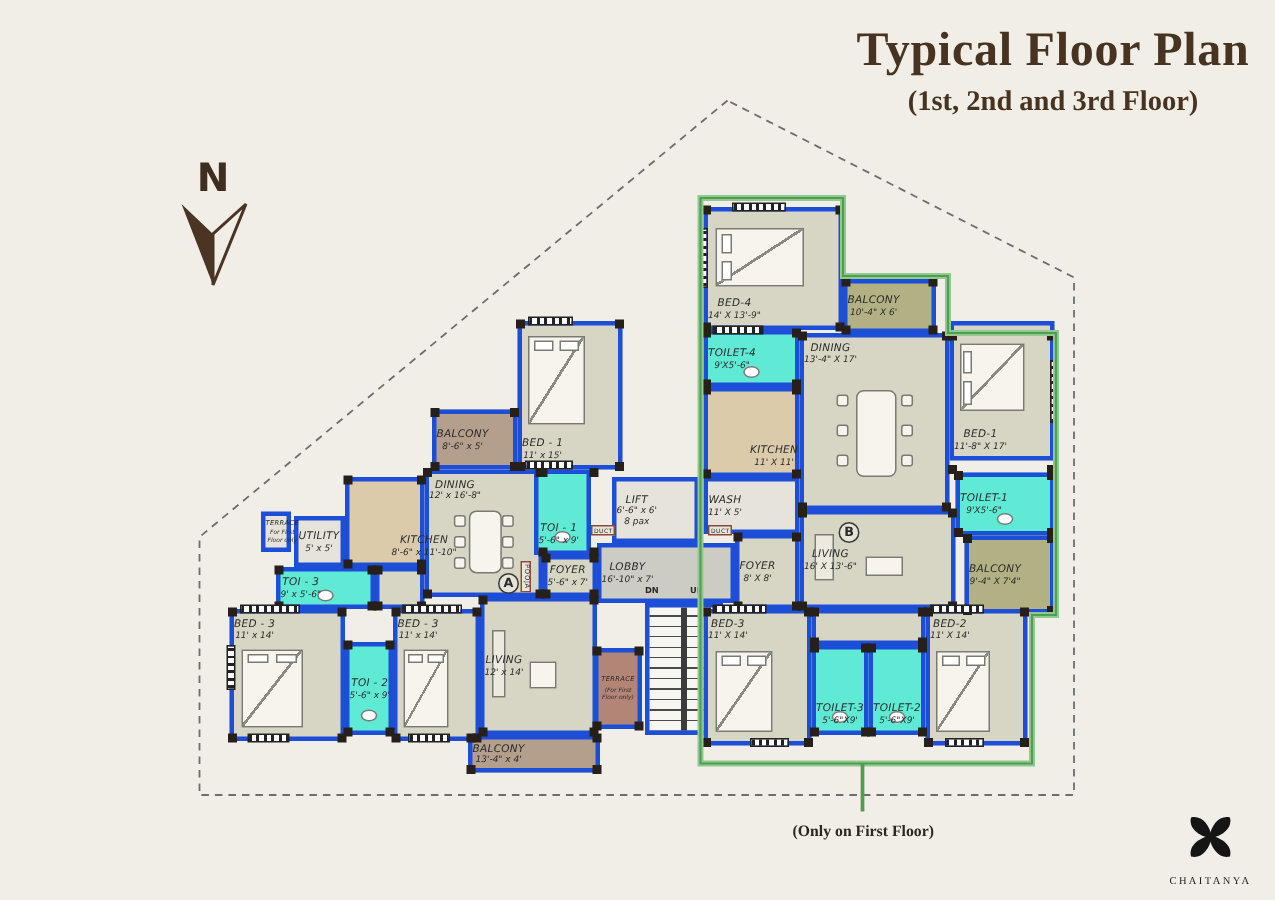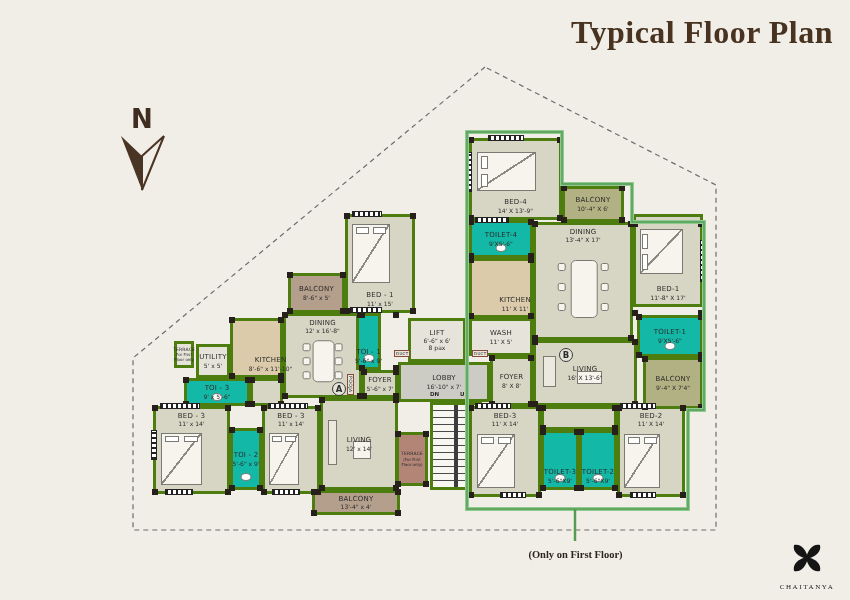--- a/index.html
+++ b/index.html
@@ -14,27 +14,27 @@
   #north{position:absolute;left:110px;top:106px;width:64px;text-align:center;z-index:7;}
   #north .n{font:bold 26px "DejaVu Sans",sans-serif;color:#3f2e1f;line-height:1;}
   #legend{position:absolute;left:488px;top:547px;width:175px;text-align:center;z-index:7;}
   #legend-1{font-family:"Liberation Serif",serif;font-weight:bold;font-size:11.5px;color:#2c261f;}
   #legend-2{font-family:"Liberation Serif",serif;font-weight:bold;font-size:10.5px;color:#2c261f;margin-top:2px;}
   #brand{position:absolute;left:773px;top:538px;width:68px;text-align:center;z-index:7;}
   #brand-name{font-family:"Liberation Serif",serif;font-size:7px;letter-spacing:1.6px;
               color:#1c1c1c;margin-top:1px;}
   
   #plan{position:absolute;left:0;top:0;width:850px;height:600px;}
-  .room{position:absolute;box-sizing:border-box;border:3px solid #4d7c0f;z-index:1;
-        display:flex;align-items:center;justify-content:center;}
+  .room{position:absolute;box-sizing:border-box;border:3px solid #1d4ed8;z-index:1;
+        display:flex;align-items:center;font-style:italic;}
   .room.lp-top{align-items:flex-start;padding-top:3px;}
   .room.lp-bottom{align-items:flex-end;padding-bottom:3px;}
   .f-room{background:#d7d6c5;}
   .f-kitchen{background:#dbcbab;padding-left:28px;}
-  .f-toilet{background:#14b8a6;}
+  .f-toilet{background:#5eead4;}
   .f-balc-olive{background:#b2b183;}
   .f-balc-brown{background:#b49e8c;}
   .f-terrace{background:#b38577;}
   .f-lobby{background:#ccccc5;}
   .f-light{background:#e6e4da;}
   .f-stairs{background:
       linear-gradient(90deg, transparent 0 46%, #3c3c3c 46% 54%, transparent 54%),
       repeating-linear-gradient(0deg,#f7f6f0 0 6px,#4a4a4a 6px 7px);}
   .rlabel{position:relative;z-index:4;text-align:center;color:#2b2b2b;line-height:1.2;
           white-space:nowrap;}
@@ -194,21 +194,21 @@
         </div>
         <div class="rlabel">
           <span class="nm">BED - 3</span>
           <span class="dims">11' x 14'</span>
         </div>
       </div>
       <div class="pillar" style="left: 261px; top: 405px;"></div>
       <div class="pillar" style="left: 315px; top: 405px;"></div>
       <div class="pillar" style="left: 261px; top: 489px;"></div>
       <div class="pillar" style="left: 315px; top: 489px;"></div>
-      <div class="room f-toilet lp-bottom" style="left: 356px; top: 313px; width: 25px; height: 57px;">
+      <div class="room f-toilet lp-bottom" style="left: 356px; top: 313px; width: 38px; height: 57px;">
         <div class="furn wc"></div>
         <div class="rlabel">
           <span class="nm">TOI - 1</span>
           <span class="dims">5'-6" x 9'</span>
         </div>
       </div>
       <div class="pillar" style="left: 359px; top: 312px;"></div>
       <div class="pillar" style="left: 393px; top: 312px;"></div>
       <div class="pillar" style="left: 359px; top: 365px;"></div>
       <div class="pillar" style="left: 393px; top: 365px;"></div>
@@ -481,20 +481,21 @@
 
   <svg id="overlay" width="850" height="600">
     <polygon id="boundary-line" fill="none" stroke="#6d6d6d" stroke-width="1.2" stroke-dasharray="5,4" points="485,67 133,358 133,530 716,530 716,185"></polygon>
     <polygon id="highlight-outer" fill="none" stroke="#8fca8f" stroke-width="4" points="467,132 562,132 562,184 632,184 632,222 704,222 704,410 688,410 688,509 467,509"></polygon>
     <polygon id="highlight-inner" fill="none" stroke="#549c54" stroke-width="1.4" points="467,132 562,132 562,184 632,184 632,222 704,222 704,410 688,410 688,509 467,509"></polygon>
     <line id="connector-line" stroke="#549c54" stroke-width="2.5" x1="575" y1="509" x2="575" y2="541"></line>
   </svg>
 
   <div id="title-block">
     <div id="title-main">Typical Floor Plan</div>
+    <div id="title-sub">(1st, 2nd and 3rd Floor)</div>
   </div>
 
   <div id="north">
     <div class="n">N</div>
     <svg width="56" height="62" viewBox="0 0 56 62">
       <polygon points="7,4 28,58 28,24" fill="#4a3423"></polygon>
       <polygon points="28,24 28,58 50,4" fill="#f1eee7" stroke="#4a3423" stroke-width="2"></polygon>
     </svg>
   </div>
 

